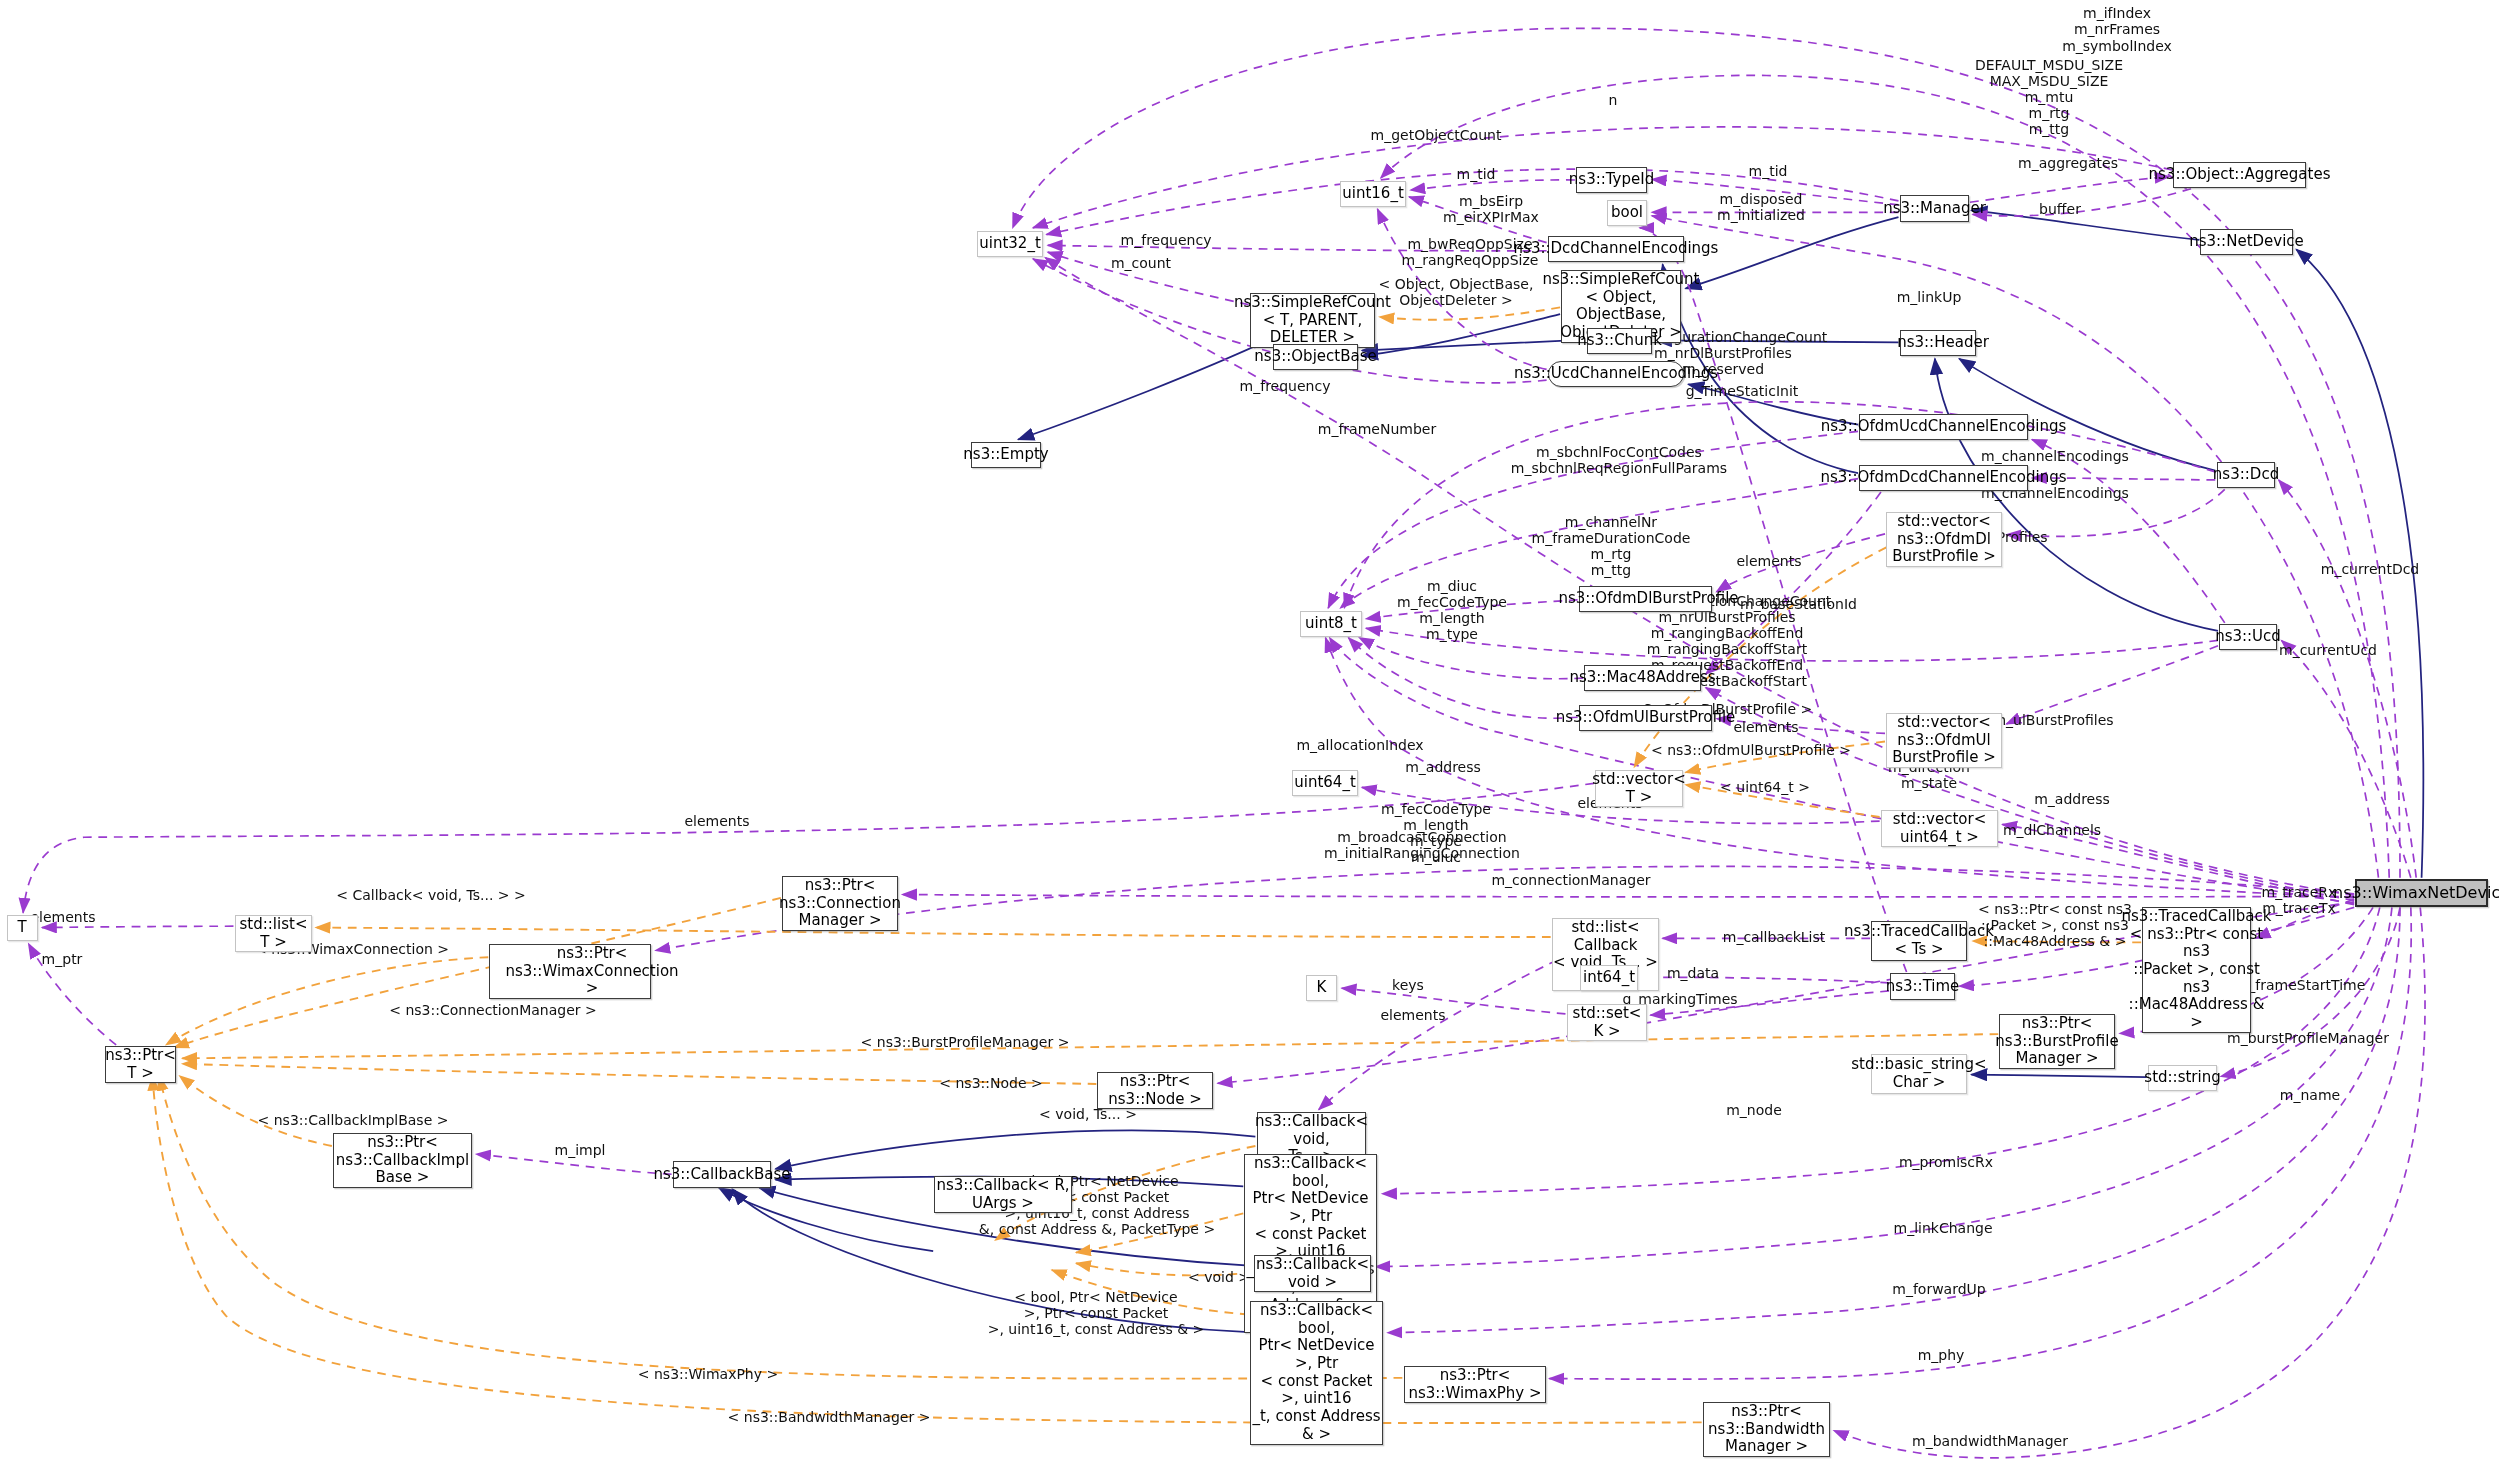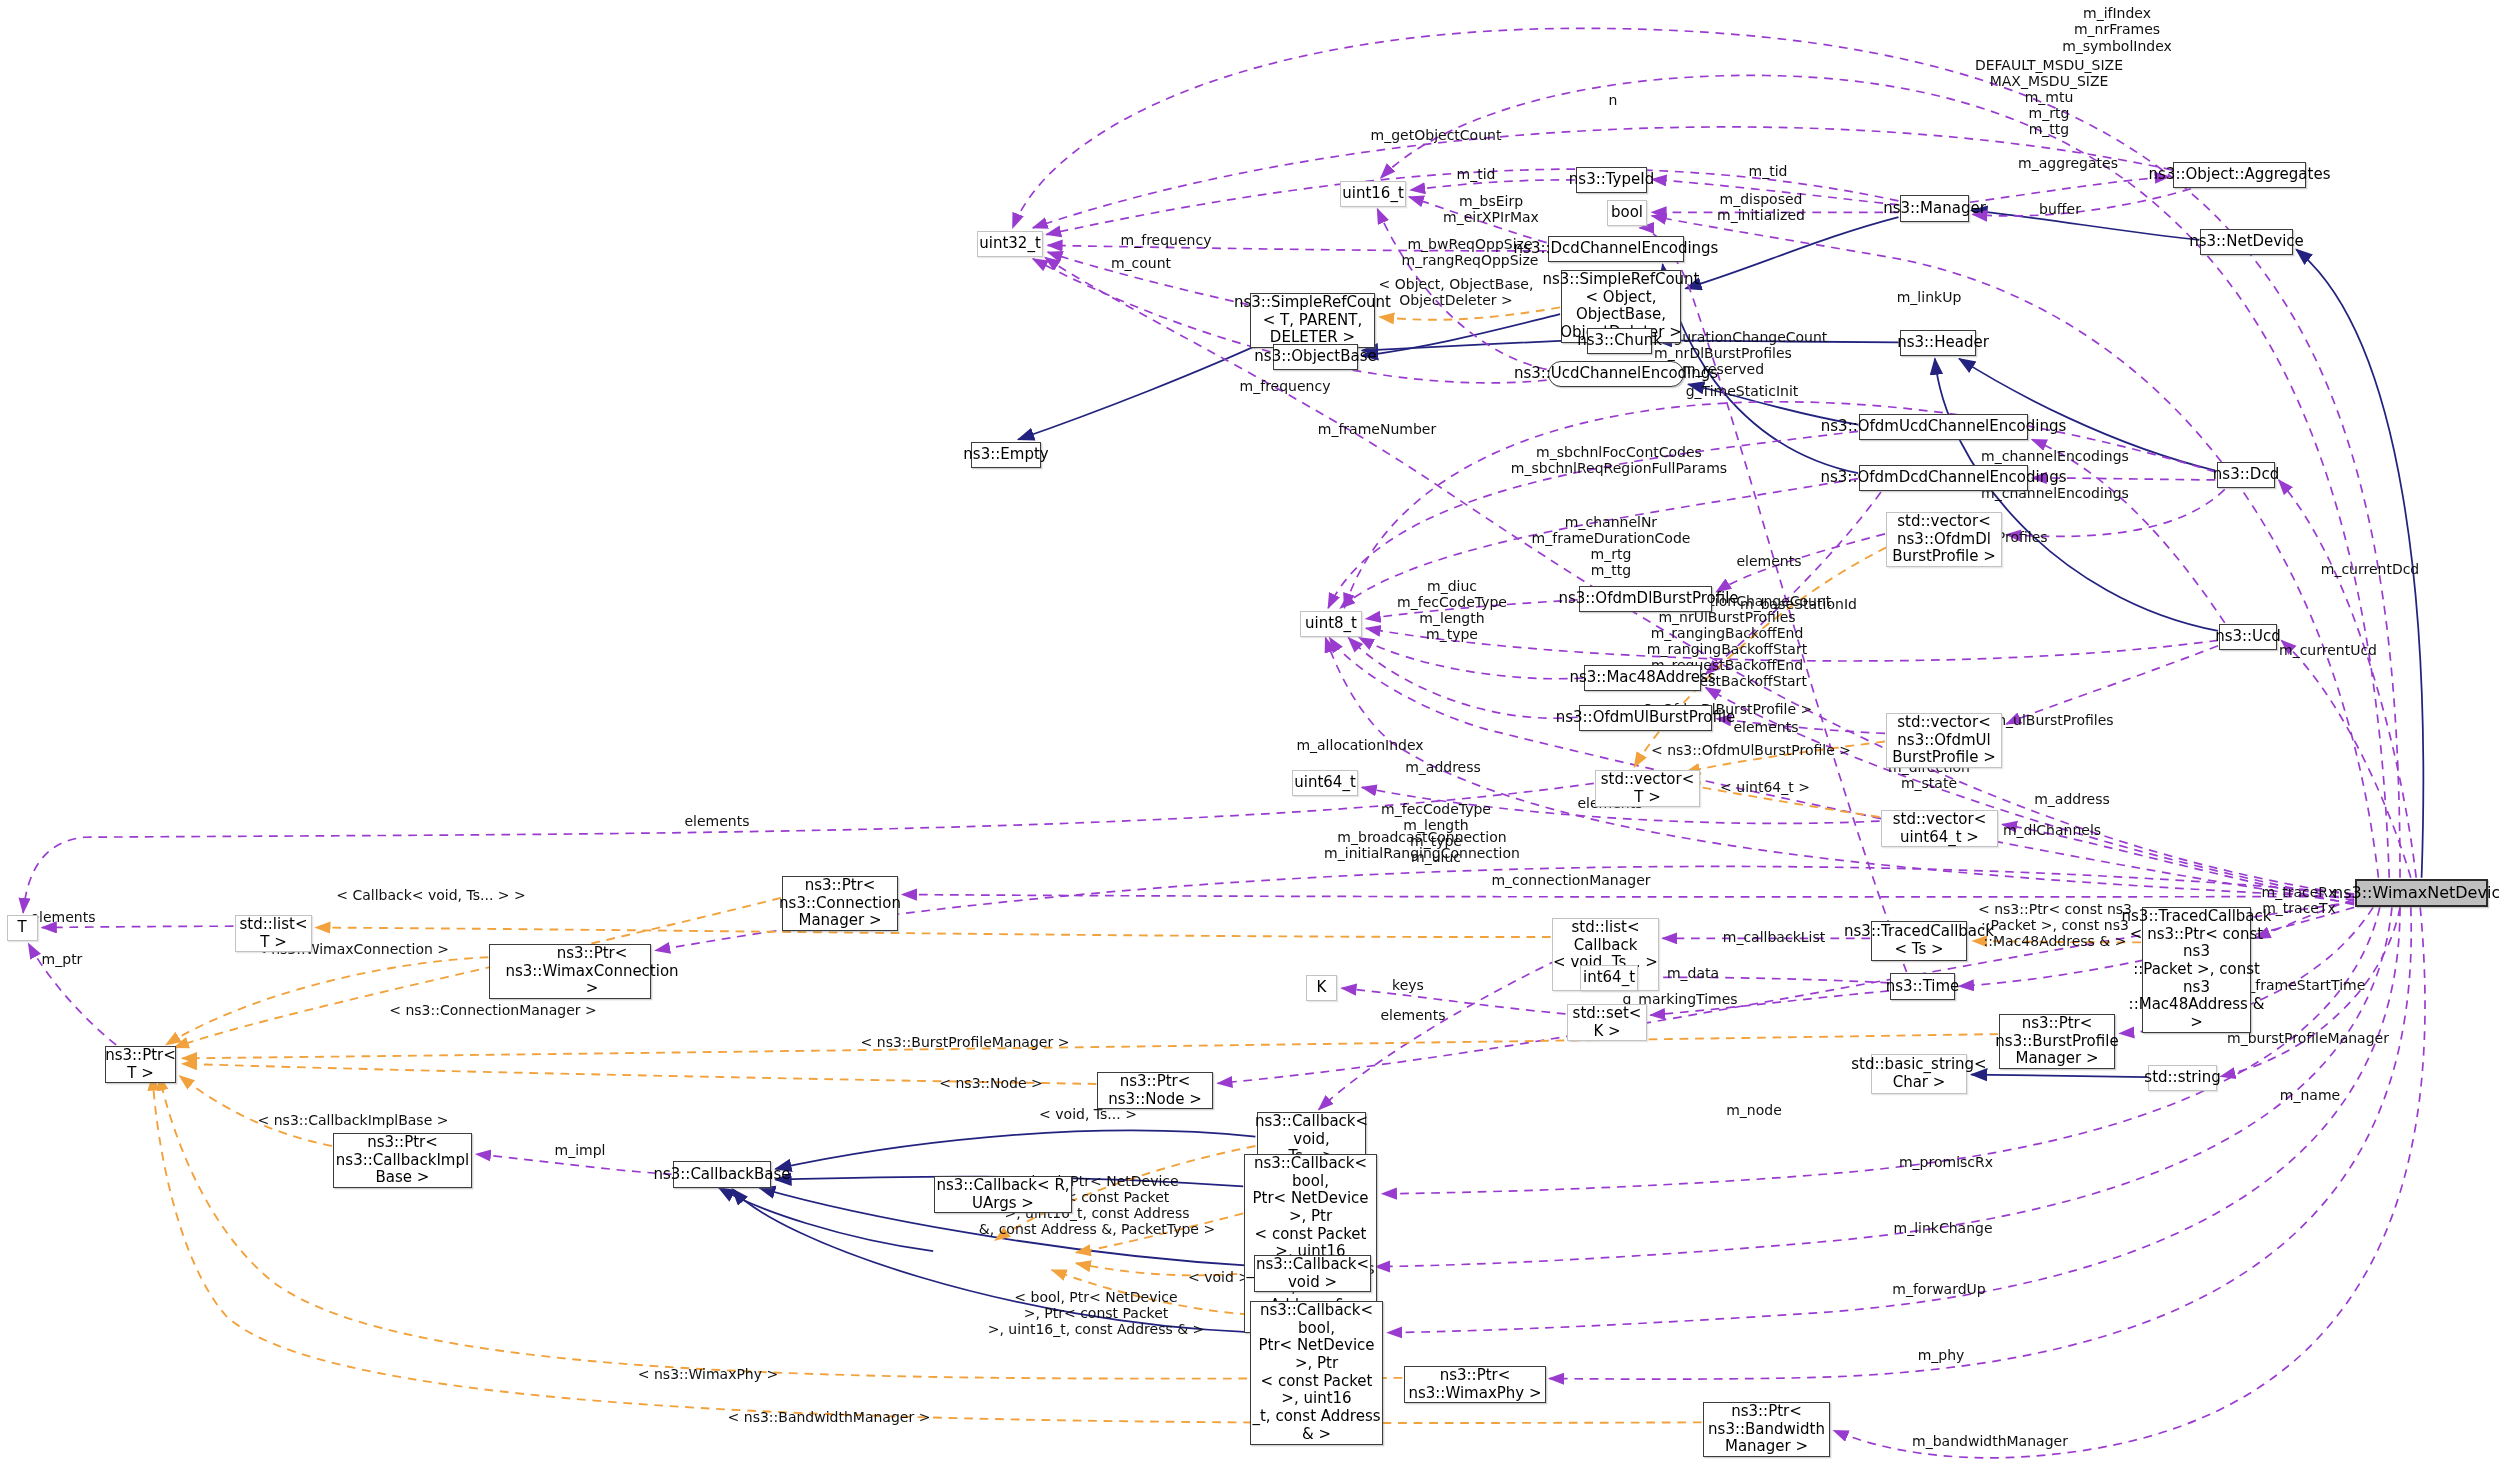--- a/index.html
+++ b/index.html
@@ -159,21 +159,21 @@
     <div class="node ext" style="left: 1886px; top: 512px; width: 116px; min-height: 40px;">std::vector&lt; ns3::OfdmDl
 BurstProfile &gt;</div>
     <div class="node doc" style="left: 2219px; top: 624px; width: 58px; min-height: 26px;">ns3::Ucd</div>
     <div class="node ext" style="left: 1300px; top: 611px; width: 62px; min-height: 26px;">uint8_t</div>
     <div class="node doc" style="left: 1579px; top: 586px; width: 133px; min-height: 26px; padding-left: 6px;">ns3::OfdmDlBurstProfile</div>
     <div class="node doc" style="left: 1584px; top: 665px; width: 117px; min-height: 26px;">ns3::Mac48Address</div>
     <div class="node doc" style="left: 1579px; top: 705px; width: 133px; min-height: 26px;">ns3::OfdmUlBurstProfile</div>
     <div class="node ext" style="left: 1886px; top: 713px; width: 116px; min-height: 40px;">std::vector&lt; ns3::OfdmUl
 BurstProfile &gt;</div>
     <div class="node ext" style="left: 1292px; top: 770px; width: 66px; min-height: 26px;">uint64_t</div>
-    <div class="node ext" style="left: 1595px; top: 770px; width: 105px; min-height: 26px;">std::vector&lt; T &gt;</div>
+    <div class="node ext" style="left: 1595px; top: 770px; width: 88px; min-height: 26px;">std::vector&lt; T &gt;</div>
     <div class="node ext" style="left: 1881px; top: 810px; width: 117px; min-height: 26px;">std::vector&lt; uint64_t &gt;</div>
     <div class="node doc" style="left: 782px; top: 876px; width: 116px; min-height: 40px;">ns3::Ptr&lt; ns3::Connection
 Manager &gt;</div>
     <div class="node ext" style="left: 6.7px; top: 915px; width: 31px; min-height: 26px;">T</div>
     <div class="node ext" style="left: 235px; top: 915px; width: 77px; min-height: 26px;">std::list&lt; T &gt;</div>
     <div class="node doc" style="left: 489px; top: 944px; width: 162px; min-height: 26px; padding-left: 44px;">ns3::Ptr&lt; ns3::WimaxConnection &gt;</div>
     <div class="node ext" style="left: 1552px; top: 918px; width: 107px; min-height: 40px;">std::list&lt; Callback
 &lt; void, Ts... &gt; &gt;</div>
     <div class="node doc" style="left: 1871px; top: 921px; width: 96px; min-height: 40px;">ns3::TracedCallback
 &lt; Ts &gt;</div>

